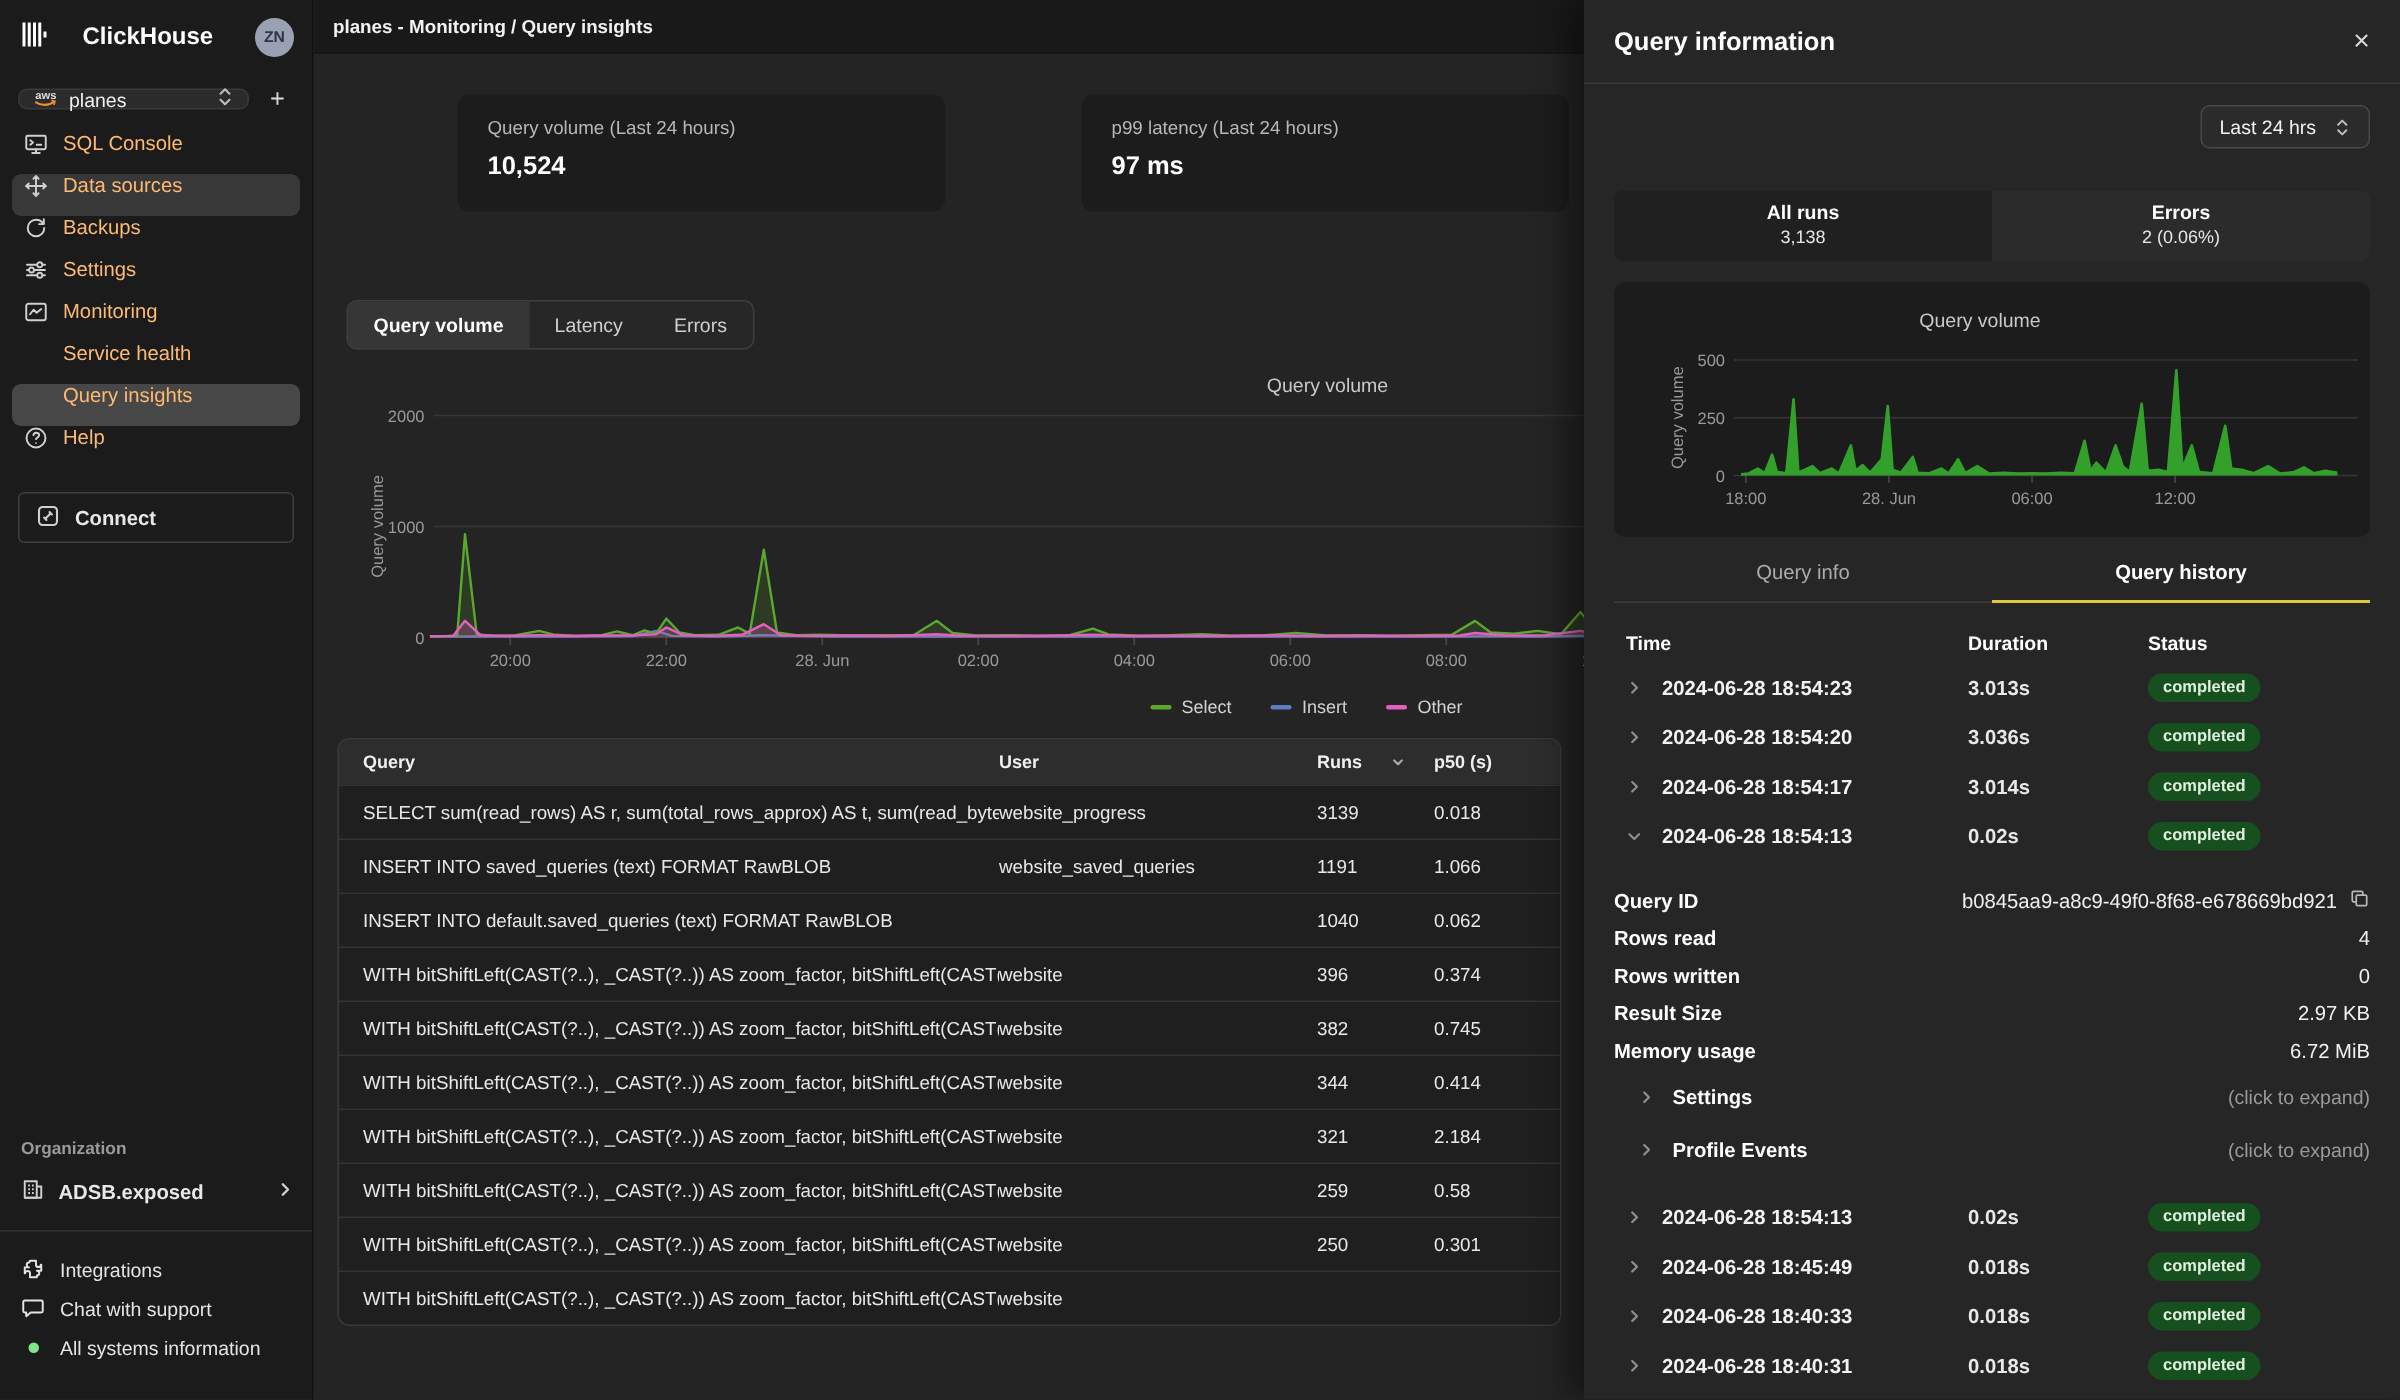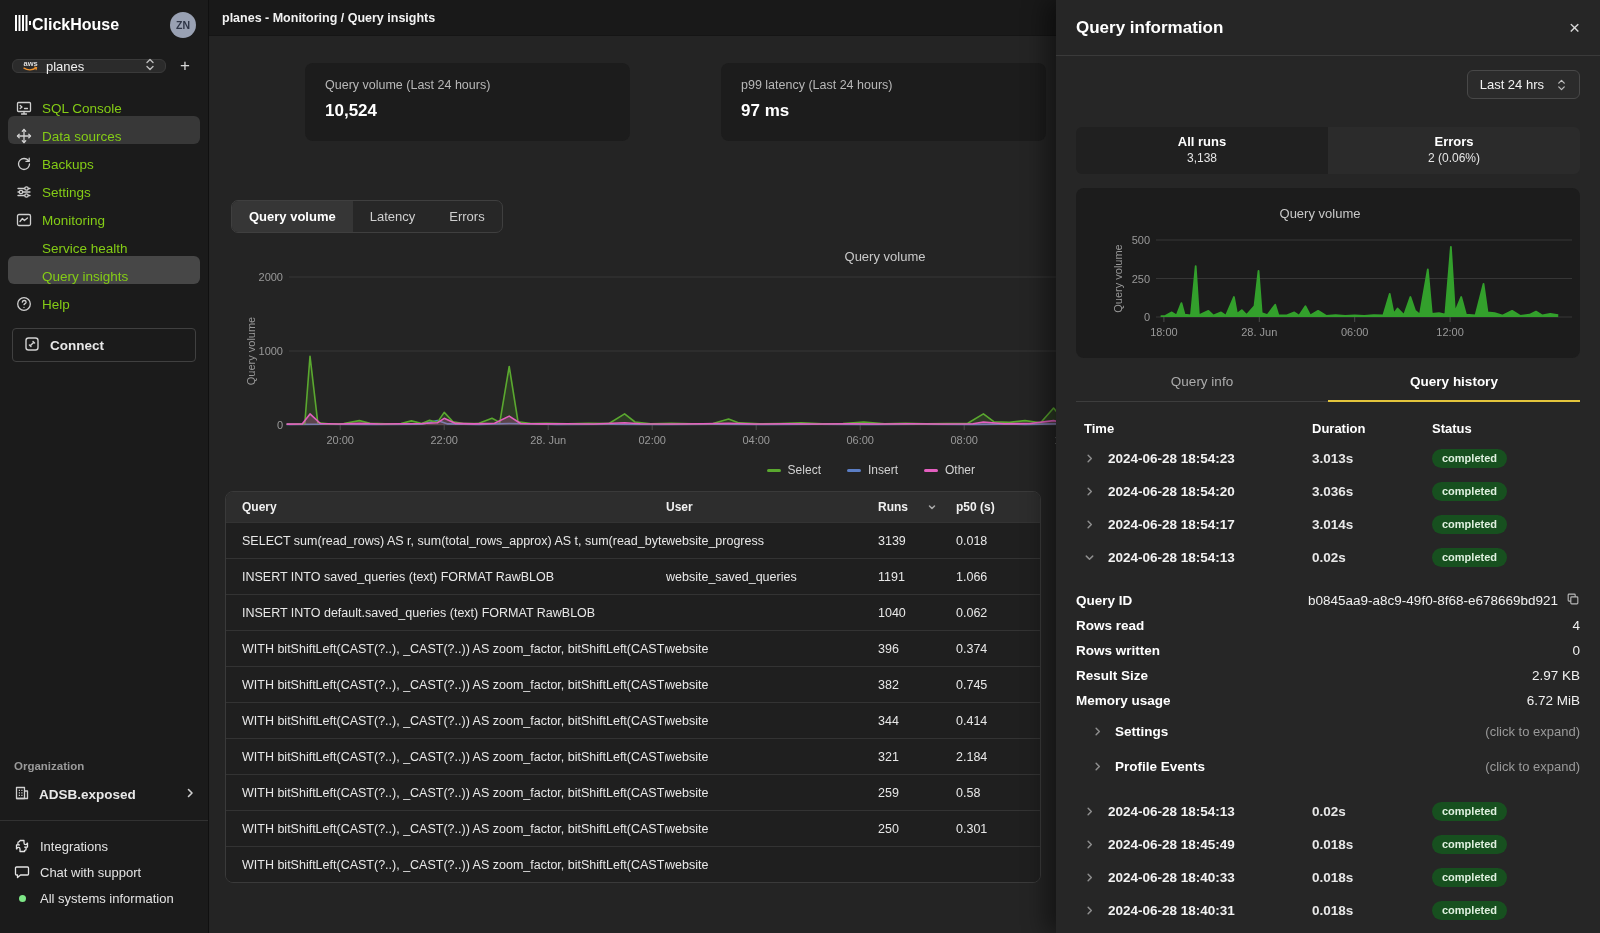--- a/index.html
+++ b/index.html
@@ -3,28 +3,28 @@
 <meta charset="utf-8">
 <style>
   *{box-sizing:border-box;margin:0;padding:0}
   html,body{width:1600px;height:933px;overflow:hidden}
   body{background:#242424;font-family:"Liberation Sans","DejaVu Sans",sans-serif;color:#e8e8e8;-webkit-font-smoothing:antialiased}
   .app{position:relative;width:1600px;height:933px;display:flex}
 
   
   .sidebar{width:209px;height:100%;background:#1b1b1b;border-right:1px solid #101010;display:flex;flex-direction:column;flex-shrink:0}
   .side-top{display:flex;align-items:center;padding:12px 12px 0 14px}
-  .brand{display:flex;align-items:center;gap:0;flex:1;font-size:16px;font-weight:700;color:#fff}
+  .brand{display:flex;align-items:center;gap:23px;flex:1;font-size:16px;font-weight:700;color:#fff}
   .avatar{width:26px;height:26px;border-radius:50%;background:#99a1b3;color:#2e3547;font-size:10.5px;font-weight:700;display:flex;align-items:center;justify-content:center}
   .ws-row{display:flex;align-items:center;gap:8px;margin:18px 12px 0 12px}
   .ws-select{flex:1;display:flex;align-items:center;gap:8px;background:#2b2b2b;border:1px solid #3a3a3a;border-radius:6px;height:14px;padding:0 9px;font-size:13px;color:#f0f0f0}
   .ws-select .ws-label{flex:1}
   .add-btn{background:none;border:none;color:#d8d8d8;font-size:17px;width:22px;cursor:default;font-family:inherit}
   nav{margin:12px 8px 0 8px}
-  .nav-item{display:flex;align-items:flex-end;gap:10px;height:28px;padding:0 8px;border-radius:6px;font-size:13.5px;color:#84cc16;cursor:default}
+  .nav-item{display:flex;align-items:flex-start;gap:10px;height:28px;padding:0 8px;border-radius:6px;font-size:13.5px;color:#fdba74;cursor:default}
   .nav-item .nicon{width:16px;height:16px;display:flex;align-items:center;justify-content:center;color:#d0d0d0}
   .nav-item.indent{padding-left:34px}
   .nav-item.sel-a{background:#383838}
   .nav-item.sel-b{background:#474747}
   .connect{margin:16px 12px 0 12px;border:1px solid #404040;border-radius:4px;height:34px;display:flex;align-items:center;gap:10px;padding:0 11px;font-size:13.5px;font-weight:600}
   .spacer{flex:1}
   .side-bottom{padding:0 12px 22px 14px}
   .org-label{font-size:11.5px;color:#9a9a9a;font-weight:600;margin-bottom:8px}
   .org-row{display:flex;align-items:center;gap:9px;font-size:13.5px;font-weight:700;height:28px}
   .org-row .grow{flex:1}

